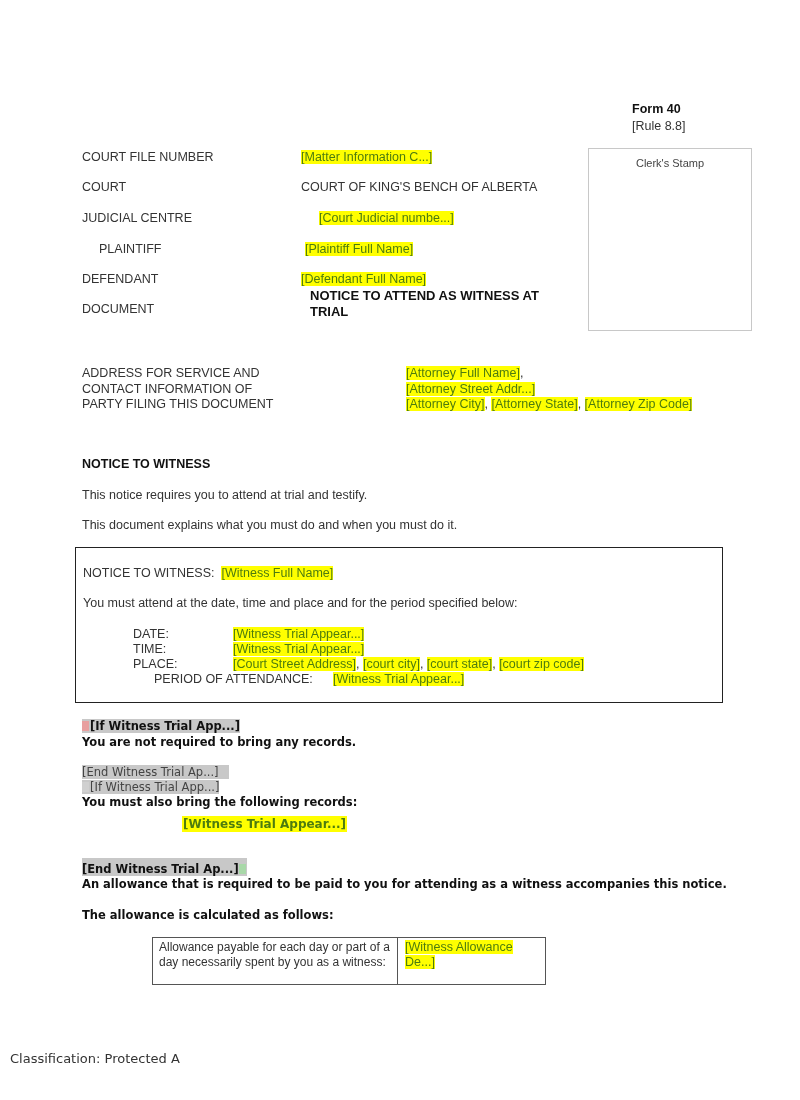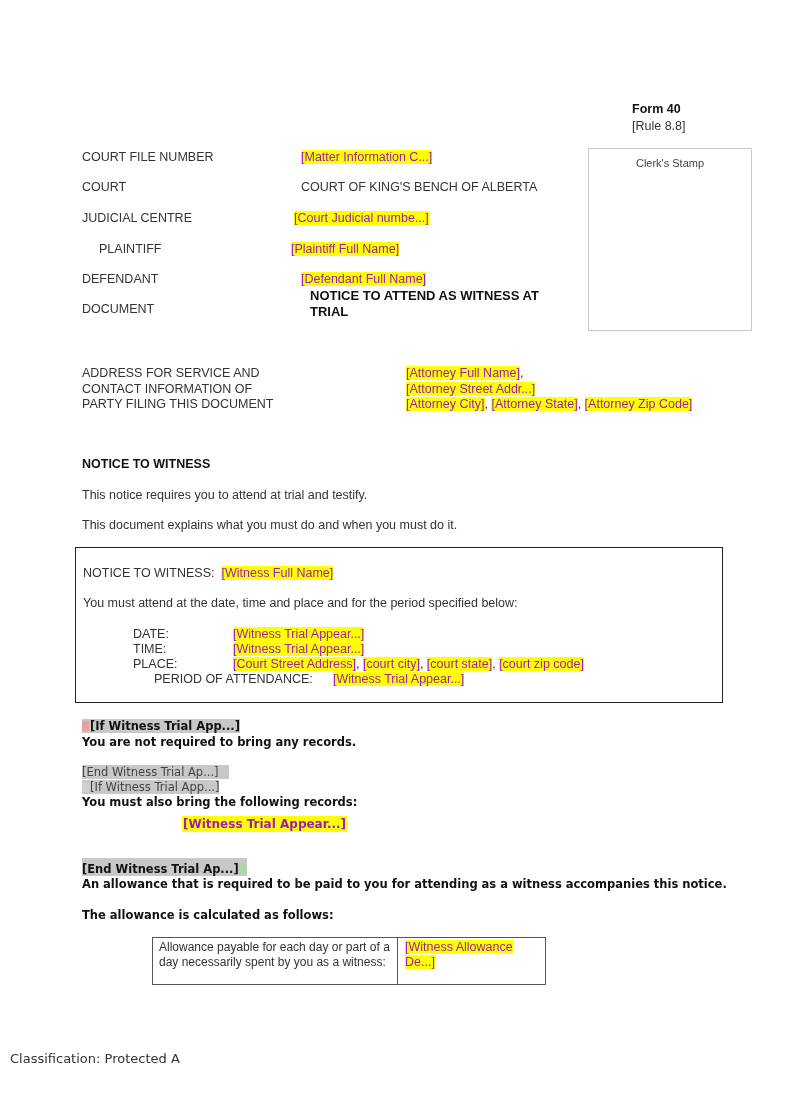--- a/index.html
+++ b/index.html
@@ -1,20 +1,20 @@
 <!DOCTYPE html>
 <html><head>
 <meta charset="utf-8">
 <style>
   html, body { margin:0; padding:0; background:#ffffff; }
   body { width:800px; height:1100px; position:relative; overflow:hidden;
          font-family:"Liberation Sans", sans-serif; color:#333; }
   .abs { position:absolute; }
   .lbl { font-size:12.5px; color:#333; white-space:nowrap; }
-  .hl { background:#ffff00; color:#a21caf; }
+  .hl { background:#ffff00; color:#4d7c0f; }
   .hlg { background:#c8c8c8; }
   .b { font-weight:bold; color:#111; }
   .sans2 { font-family:"DejaVu Sans", sans-serif; }
   .stamp { left:588px; top:148px; width:164px; height:183px; border:1px solid #c8c8c8; box-sizing:border-box; }
   .stamp span { display:block; text-align:center; font-size:11px; margin-top:8px; color:#444; }
   .box { left:75px; top:547px; width:648px; height:156px; border:1px solid #222; box-sizing:border-box; }
   .tbl { left:152px; top:937px; width:394px; height:48px; border:1px solid #555; box-sizing:border-box; }
   .tbl .c1 { position:absolute; left:0; top:0; width:245px; height:100%; border-right:1px solid #555; box-sizing:border-box; padding:2px 6px; font-size:12px; line-height:15px; }
   .tbl .c2 { position:absolute; left:252px; top:2px; width:130px; font-size:12.5px; line-height:15px; }
   .marker { display:inline-block; width:7px; height:10px; vertical-align:-1px; margin-right:1px; }
@@ -28,24 +28,24 @@
     <span>Clerk's Stamp</span>
   </div>
 
 <div class="abs lbl" style="left:82px;top:150px;">COURT FILE NUMBER</div>
 <div class="abs lbl" style="left:301px;top:150px;"><span class="hl">[Matter Information C...]</span></div>
 
 <div class="abs lbl" style="left:82px;top:180px;">COURT</div>
 <div class="abs lbl" style="left:301px;top:180px;">COURT OF KING'S BENCH OF ALBERTA</div>
 
 <div class="abs lbl" style="left:82px;top:211px;">JUDICIAL CENTRE</div>
-<div class="abs lbl" style="left:294px;top:211px;border-radius:7px;"><span class="hl">[Court Judicial numbe...]</span></div>
+<div class="abs lbl" style="left:319px;top:211px;border-radius:7px;"><span class="hl">[Court Judicial numbe...]</span></div>
 
 <div class="abs lbl" style="left:99px;top:242px;">PLAINTIFF</div>
-<div class="abs lbl" style="left:291px;top:242px;"><span class="hl">[Plaintiff Full Name]</span></div>
+<div class="abs lbl" style="left:305px;top:242px;"><span class="hl">[Plaintiff Full Name]</span></div>
 
 <div class="abs lbl" style="left:82px;top:272px;">DEFENDANT</div>
 <div class="abs lbl" style="left:301px;top:272px;"><span class="hl">[Defendant Full Name]</span></div>
 
 <div class="abs lbl" style="left:82px;top:302px;">DOCUMENT</div>
 <div class="abs b" style="left:302px;top:288px;font-size:13px;line-height:16px;margin-left:8px;">
   <div>NOTICE TO ATTEND AS WITNESS AT</div>
   <div>TRIAL</div>
 </div>
 

